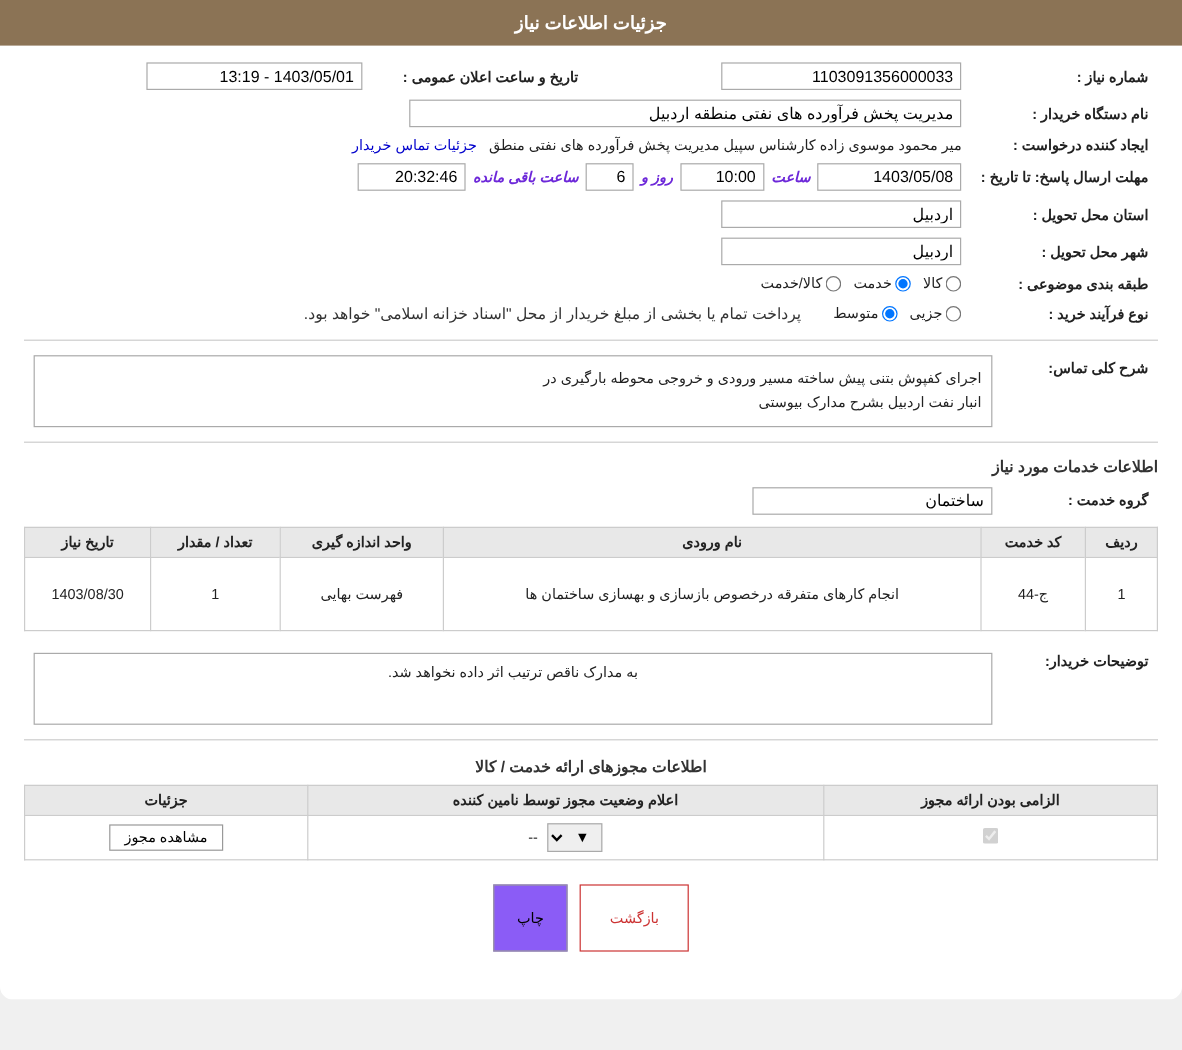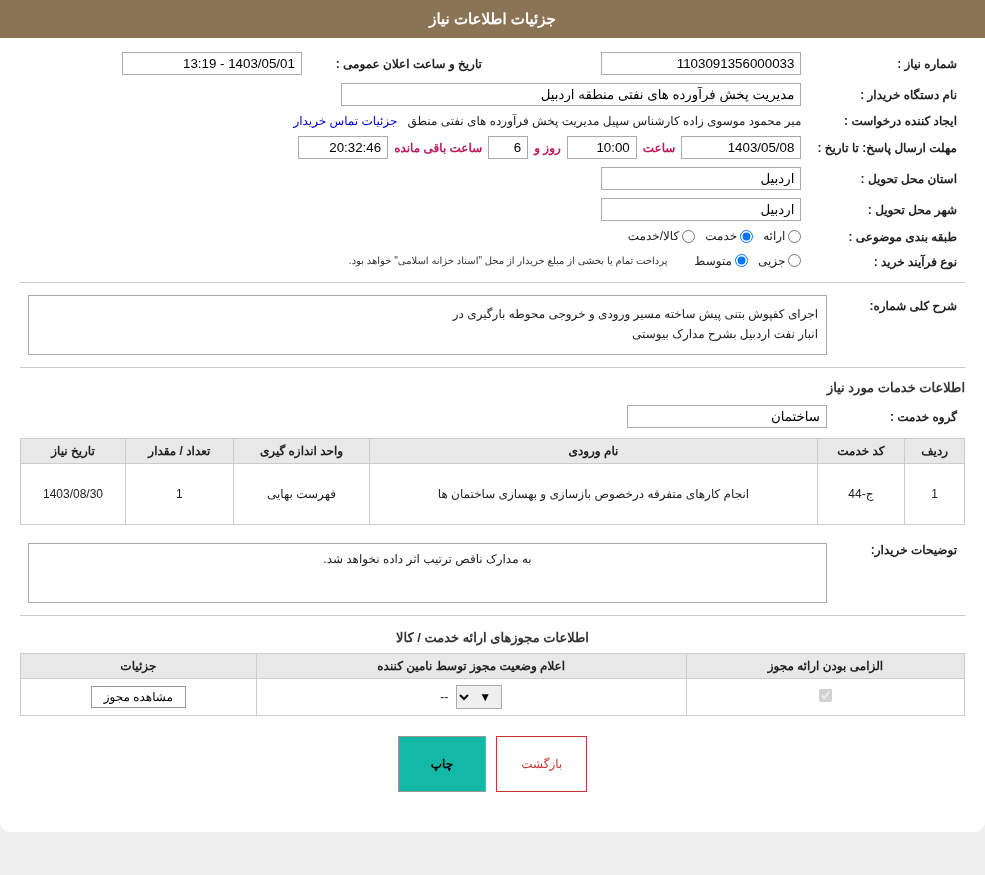--- a/index.html
+++ b/index.html
@@ -138,36 +138,35 @@
       font-size: 12px;
     }
     .footer-buttons {
       text-align: center;
       margin-top: 20px;
       display: flex;
       justify-content: center;
       gap: 10px;
     }
     .btn-print {
-      background: #14b8a6;
+      background: #8b5cf6;
       border: 1px solid #999;
-      padding: 4px 32px;
+      padding: 4px 19px;
       cursor: pointer;
       font-size: 12px;
-      font-weight: bold;
     }
     .btn-back {
       background: #fff;
       border: 1px solid #cc3333;
       padding: 20px 24px;
       cursor: pointer;
       font-size: 12px;
       color: #cc3333;
     }
-    .inline-label { font-weight: bold; color: #be185d; }
+    .inline-label { font-weight: bold; color: #6d28d9; font-style: italic; }
     .row-group { display: flex; align-items: center; gap: 6px; }
   </style>
 </head>
 <body>
 
 <div class="page-wrapper">
 
   <div class="header-bar">
     <span>جزئیات اطلاعات نیاز</span>
   </div>
@@ -225,21 +224,21 @@
         <td class="value-cell" colspan="3">
           <input class="input-field" type="text" value="اردبیل" style="width: 200px;">
         </td>
       </tr>
       <tr>
         <td class="label-cell">طبقه بندی موضوعی :</td>
         <td class="value-cell" colspan="3">
           <div class="radio-group">
             <div class="radio-item">
               <input type="radio" name="tabaqe" style="">
-              <label>ارائه</label>
+              <label>کالا</label>
             </div>
             <div class="radio-item">
               <input type="radio" name="tabaqe" checked="" style="">
               <label>خدمت</label>
             </div>
             <div class="radio-item">
               <input type="radio" name="tabaqe" style="">
               <label>کالا/خدمت</label>
             </div>
           </div>
@@ -251,33 +250,33 @@
           <div class="radio-group">
             <div class="radio-item">
               <input type="radio" name="naveFarayand" style="">
               <label>جزیی</label>
             </div>
             <div class="radio-item">
               <input type="radio" name="naveFarayand" checked="" style="">
               <label>متوسط</label>
             </div>
             &nbsp;&nbsp;
-            <span style="font-size:10px;color:#333;">پرداخت تمام یا بخشی از مبلغ خریدار از محل "اسناد خزانه اسلامی" خواهد بود.</span>
+            <span style="font-size:13px;color:#333;">پرداخت تمام یا بخشی از مبلغ خریدار از محل "اسناد خزانه اسلامی" خواهد بود.</span>
           </div>
         </td>
       </tr>
     </tbody>
       </table>
 
     <hr class="divider">
 
     <table class="info-table">
       <tbody>
           <tr>
-        <td class="label-cell" style="vertical-align:top; padding-top:8px; width:130px;">شرح کلی شماره:</td>
+        <td class="label-cell" style="vertical-align:top; padding-top:8px; width:130px;">شرح کلی تماس:</td>
         <td>
           <div class="description-box">
             <div>اجرای کفپوش بتنی پیش ساخته مسیر ورودی و خروجی محوطه بارگیری در</div>
             <div>انبار نفت اردبیل بشرح مدارک بیوستی</div>
           </div>
         </td>
       </tr>
     </tbody>
       </table>
 

